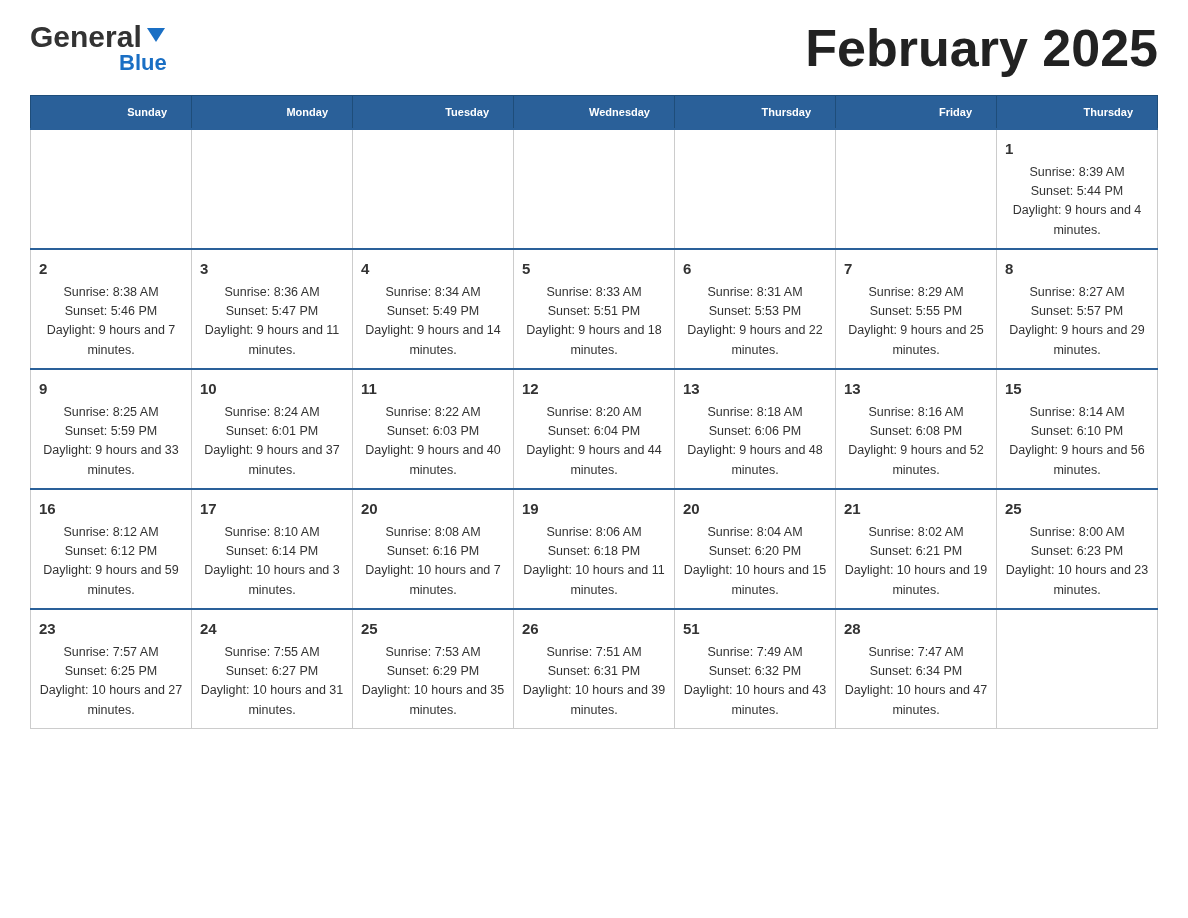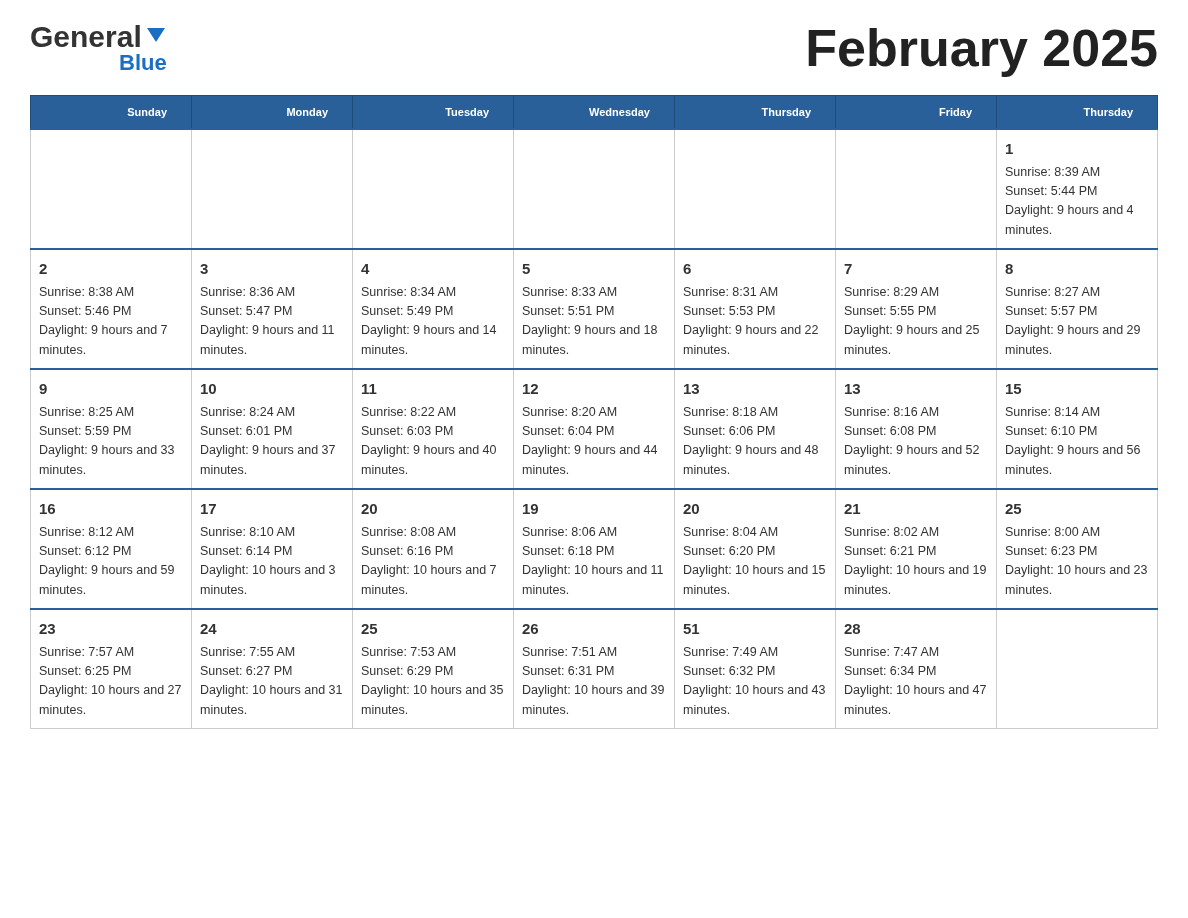--- a/index.html
+++ b/index.html
@@ -69,20 +69,21 @@
     .day-number {
       font-size: 15px;
       font-weight: bold;
       display: block;
       margin-bottom: 2px;
     }
     .day-info {
       font-size: 12.5px;
       color: #333;
       line-height: 1.55;
+      text-align: center;
     }
     .empty-cell {
       background: #f9f9f9;
     }
     .logo-wrapper {
       display: flex;
       align-items: center;
     }
     .logo-general {
       font-size: 30px;

